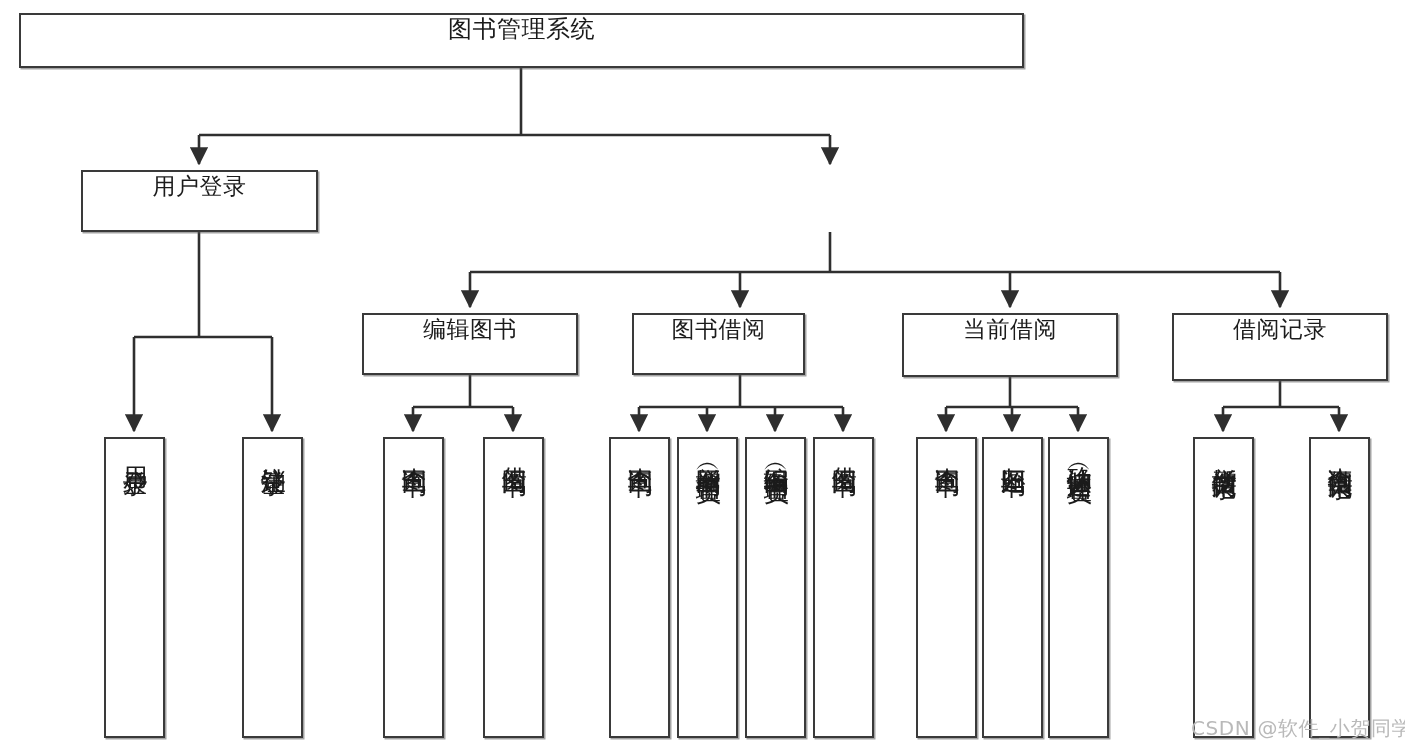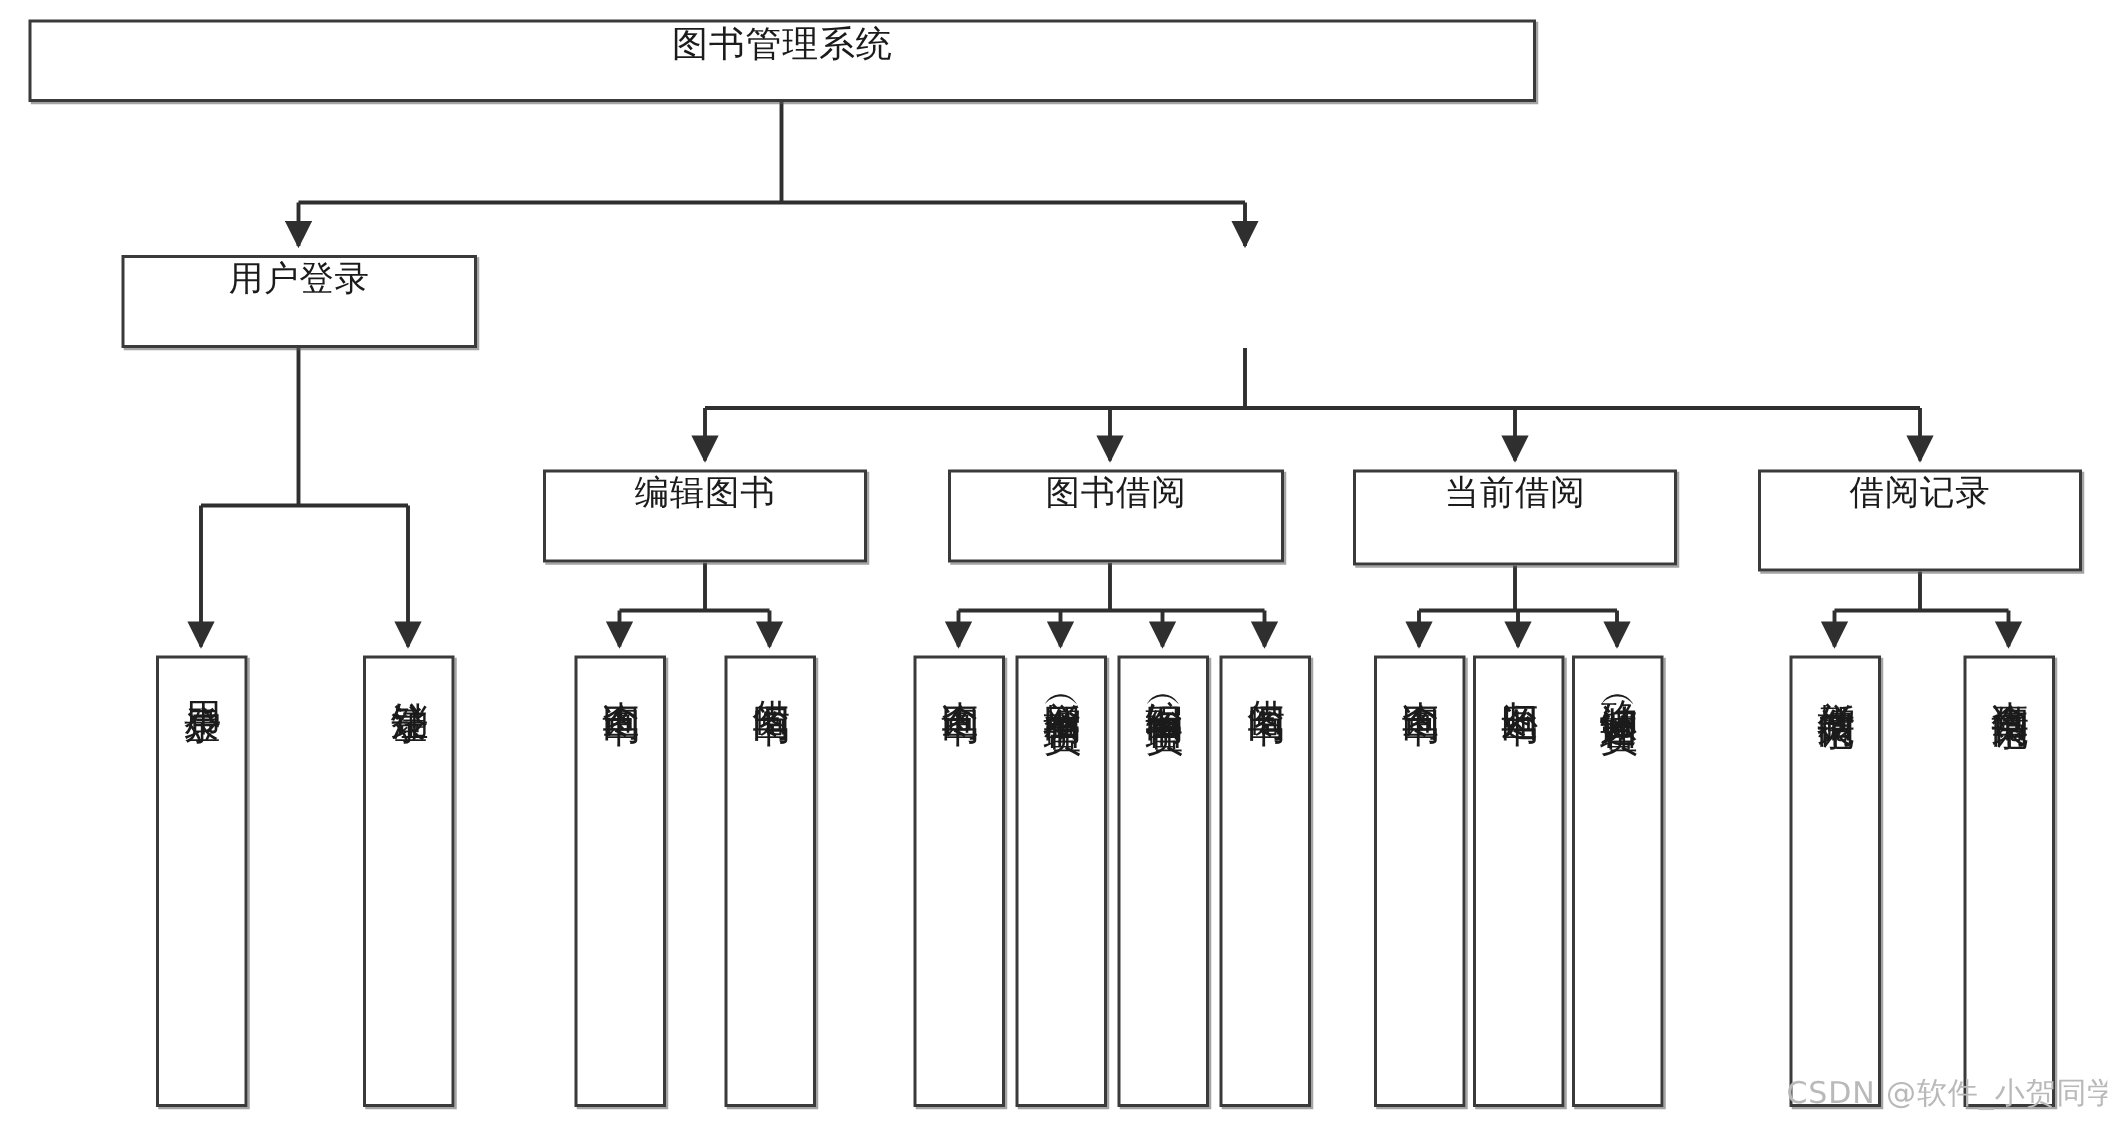--- a/index.html
+++ b/index.html
@@ -132,21 +132,21 @@
     <span class="label">图书管理系统</span>
   </div>
 
   <div class="node horizontal" style="left:81px; top:170px; width:237px; height:62px;">
     <span class="label">用户登录</span>
   </div>
 
   <div class="node horizontal" style="left:362px; top:313px; width:216px; height:62px;">
     <span class="label">编辑图书</span>
   </div>
-  <div class="node horizontal" style="left:632px; top:313px; width:224px; height:62px;">
+  <div class="node horizontal" style="left:632px; top:313px; width:173px; height:62px;">
     <span class="label">图书借阅</span>
   </div>
   <div class="node horizontal" style="left:902px; top:313px; width:216px; height:64px;">
     <span class="label">当前借阅</span>
   </div>
   <div class="node horizontal" style="left:1172px; top:313px; width:216px; height:68px;">
     <span class="label">借阅记录</span>
   </div>
 
   <div class="node vertical" style="left:104px; top:437px; width:61px; height:301px;">

